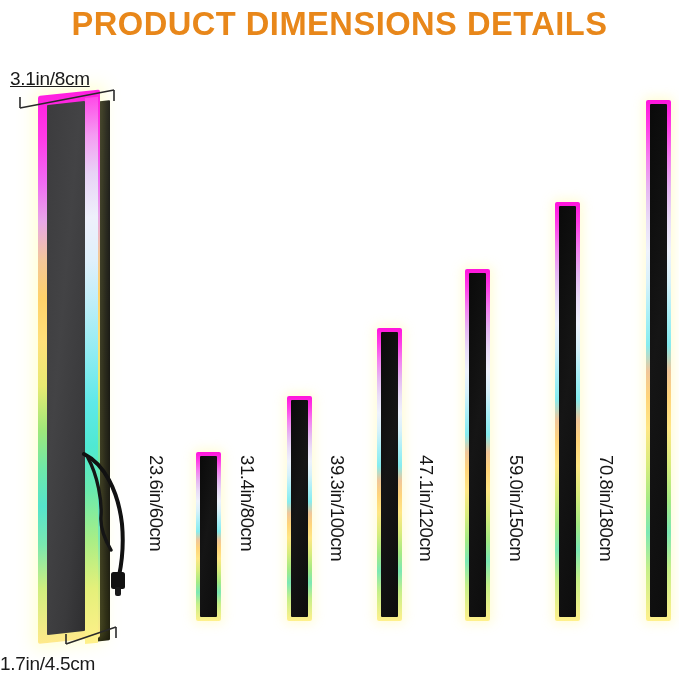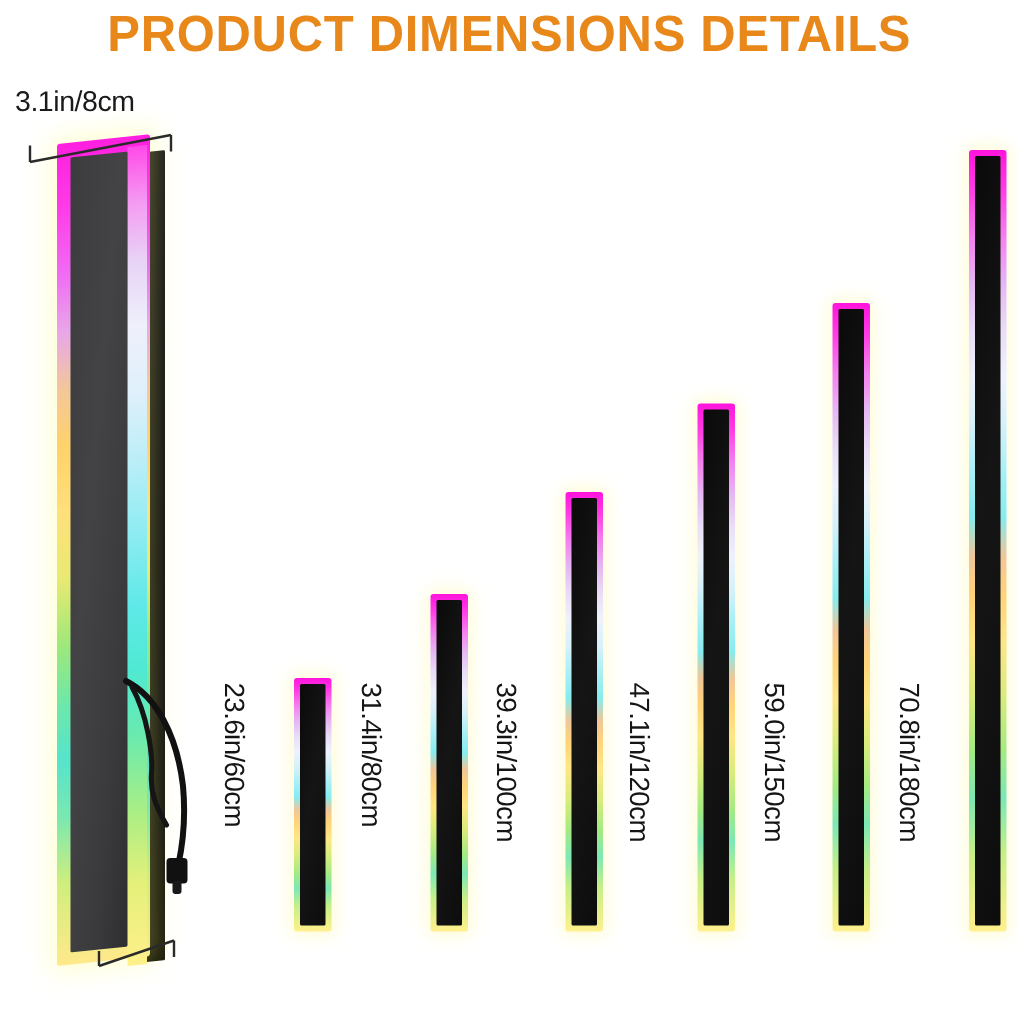--- a/index.html
+++ b/index.html
@@ -142,21 +142,21 @@
   #bracket-bottom { left: 60px; top: 622px; width: 78px; height: 26px; }
 
   .dim-label {
     position: absolute;
     font-family: "Liberation Sans", sans-serif;
     font-size: 19px;
     color: #1a1a1a;
     white-space: nowrap;
     letter-spacing: -0.3px;
   }
-  #label-width  { left: 10px; top: 58px; }
+  #label-width  { left: 10px; top: 68px; text-decoration: underline; }
   #label-depth  { left: 0px;  top: 653px; }
 
   
   .bar {
     position: absolute;
     border-radius: 2px;
     background: linear-gradient(180deg,
         #ff14dc 0%,
         #ff3ce6 5%,
         #f57ef0 11%,
@@ -223,20 +223,21 @@
     <line x1="6" y1="22" x2="6" y2="11" stroke="#2a2a2a" stroke-width="1.6"></line>
     <line x1="100" y1="15" x2="100" y2="4" stroke="#2a2a2a" stroke-width="1.6"></line>
   </svg>
   <div id="label-width" class="dim-label">3.1in/8cm</div>
 
   <svg id="bracket-bottom" class="dim-bracket" viewBox="0 0 78 26">
     <line x1="6" y1="22" x2="56" y2="5" stroke="#2a2a2a" stroke-width="1.6"></line>
     <line x1="6" y1="22" x2="6" y2="12" stroke="#2a2a2a" stroke-width="1.6"></line>
     <line x1="56" y1="16" x2="56" y2="5" stroke="#2a2a2a" stroke-width="1.6"></line>
   </svg>
+  <div id="label-depth" class="dim-label">1.7in/4.5cm</div>
 
   <div id="bars-layer">
       <div class="bar" style="left: 196px; top: 452px; width: 25px; height: 169px;">
         <div class="bar-core"></div>
       </div>
       <div class="bar-label" style="left: 167px; top: 455px;">23.6in/60cm</div>
       <div class="bar" style="left: 287px; top: 396px; width: 25px; height: 225px;">
         <div class="bar-core"></div>
       </div>
       <div class="bar-label" style="left: 258px; top: 455px;">31.4in/80cm</div>

